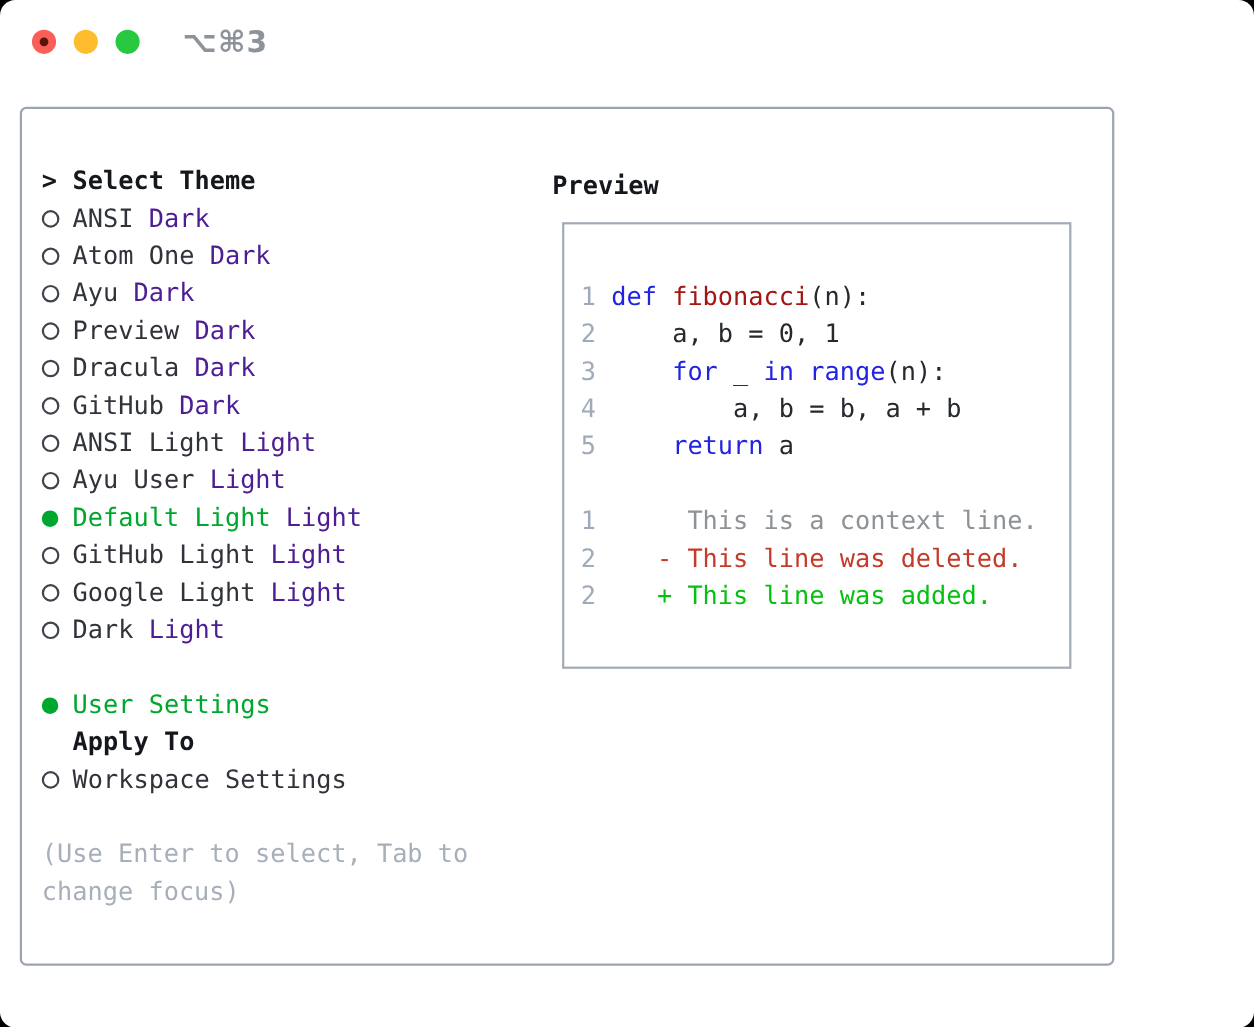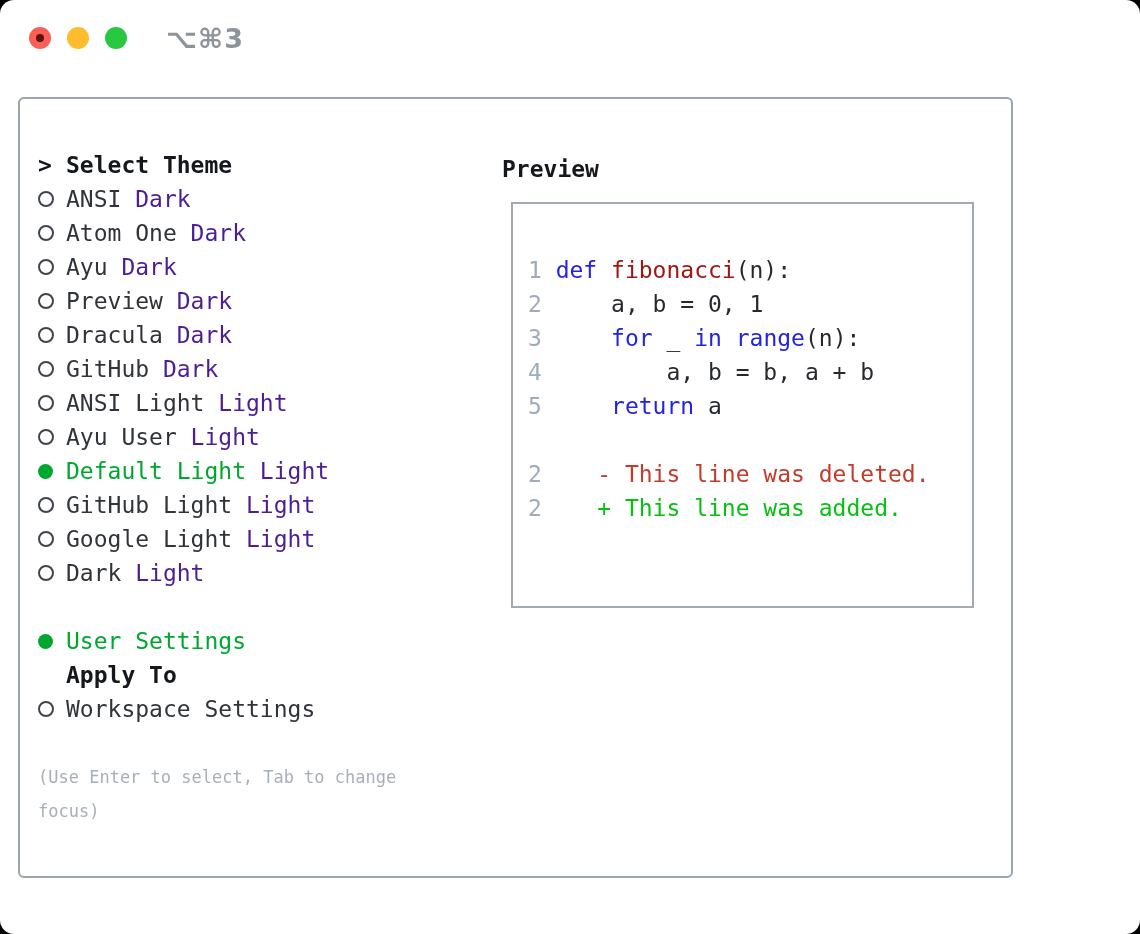--- a/index.html
+++ b/index.html
@@ -60,21 +60,21 @@
     border:2px solid #3f444c; border-radius:50%;
     box-sizing:content-box;
   }
   .radio.on { width:15px; height:15px; border:none; background:#00a72f; }
   .hdr { font-weight:700; color:#14171c; }
   .variant { color:#4c1d95; margin-left:13.84px; }
   .sel-green { color:#00a72f; }
   .spacer { height:34px; }
   .hint {
     margin-left:0; width:402px;
-    font-size:17px; line-height:34px; color:#a7afba;
+    font-size:23px; line-height:34px; color:#a7afba;
     white-space:normal; word-break:normal;
   }
   
   .right-col { position:absolute; left:482px; top:49px; }
   .preview-hdr { height:34px; display:flex; align-items:flex-end; }
   .preview-box {
     margin-left:9px; margin-top:20px;
     width:463px; height:406px;
     border:2px solid #a2aab4;
     box-sizing:border-box;
@@ -201,19 +201,20 @@
 
       <div class="preview-box">
         <div class="pline"><span class="ln">1</span><span class="kw">def </span><span class="fn">fibonacci</span><span class="pl">(n):</span></div>
         <div class="pline"><span class="ln">2</span><span class="pl">    a, b = 0, 1</span></div>
         <div class="pline"><span class="ln">3</span><span class="pl">    </span><span class="kw">for</span><span class="pl"> _ </span><span class="kw">in</span><span class="pl"> </span><span class="kw">range</span><span class="pl">(n):</span></div>
         <div class="pline"><span class="ln">4</span><span class="pl">        a, b = b, a + b</span></div>
         <div class="pline"><span class="ln">5</span><span class="pl">    </span><span class="kw">return</span><span class="pl"> a</span></div>
 
         <div class="pline"></div>
 
+        <div class="pline"><span class="ln">1</span><span class="ctx">     This is a context line.</span></div>
         <div class="pline"><span class="ln">2</span><span class="del">   - This line was deleted.</span></div>
         <div class="pline"><span class="ln">2</span><span class="add">   + This line was added.</span></div>
       </div>
     </div>
 
   </div>
 </div>
 
 </body></html>

